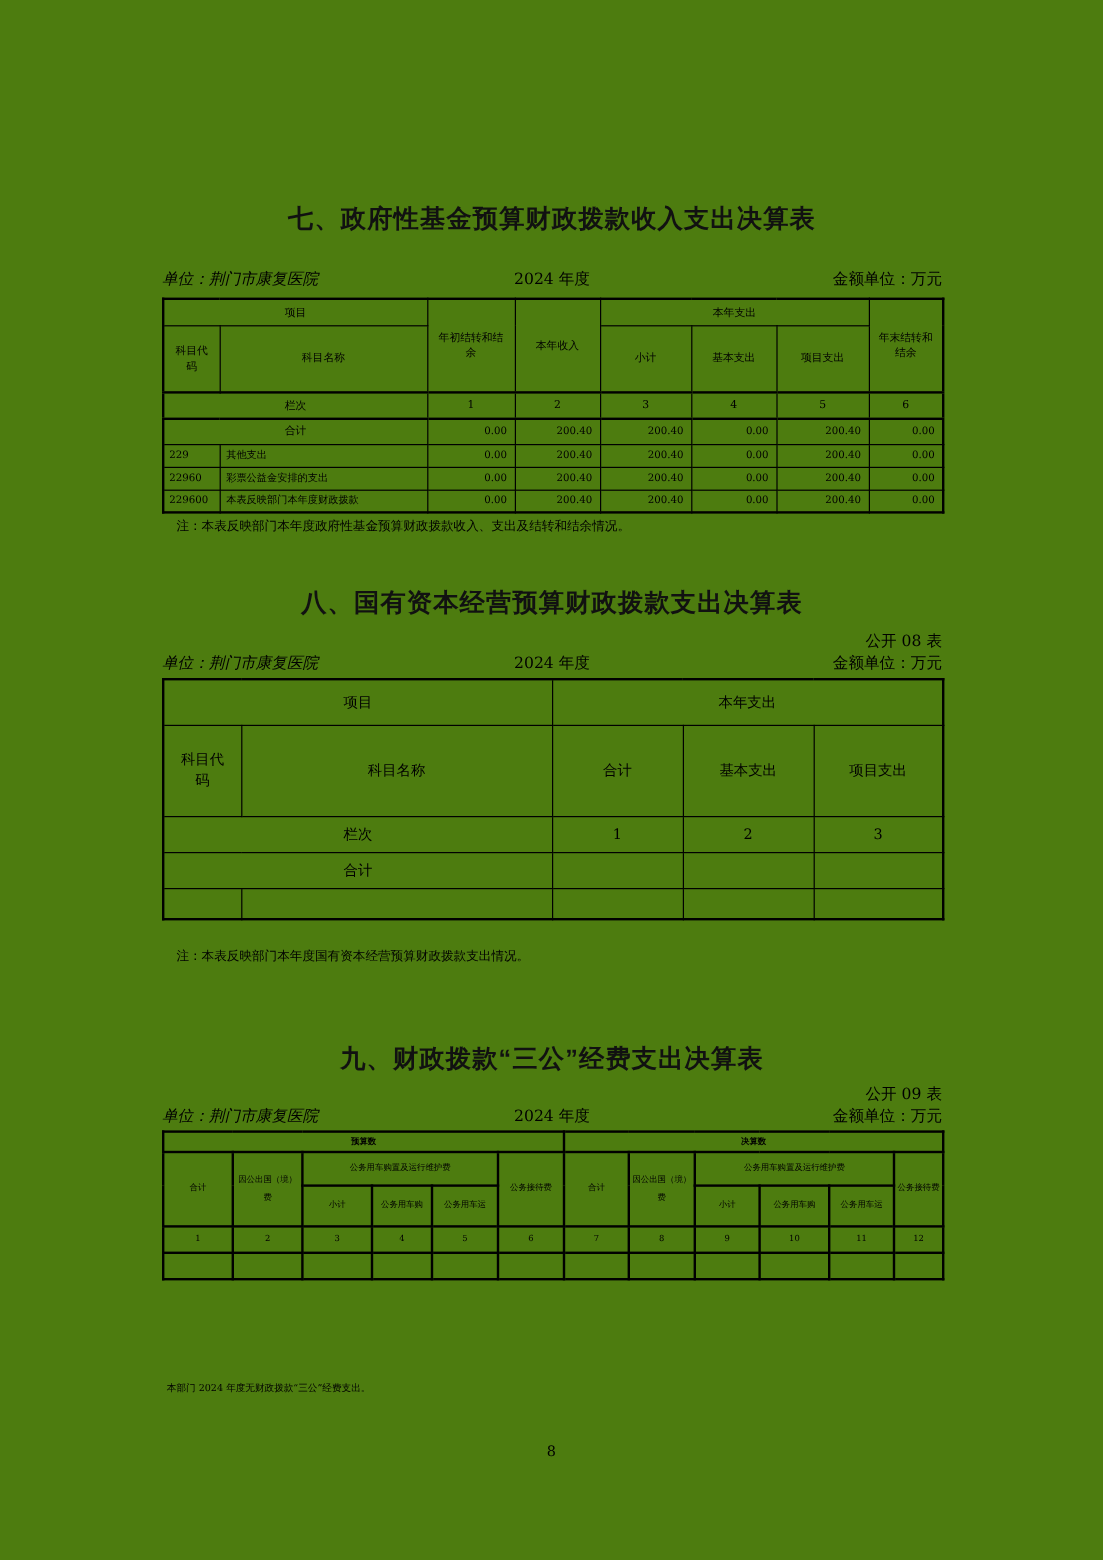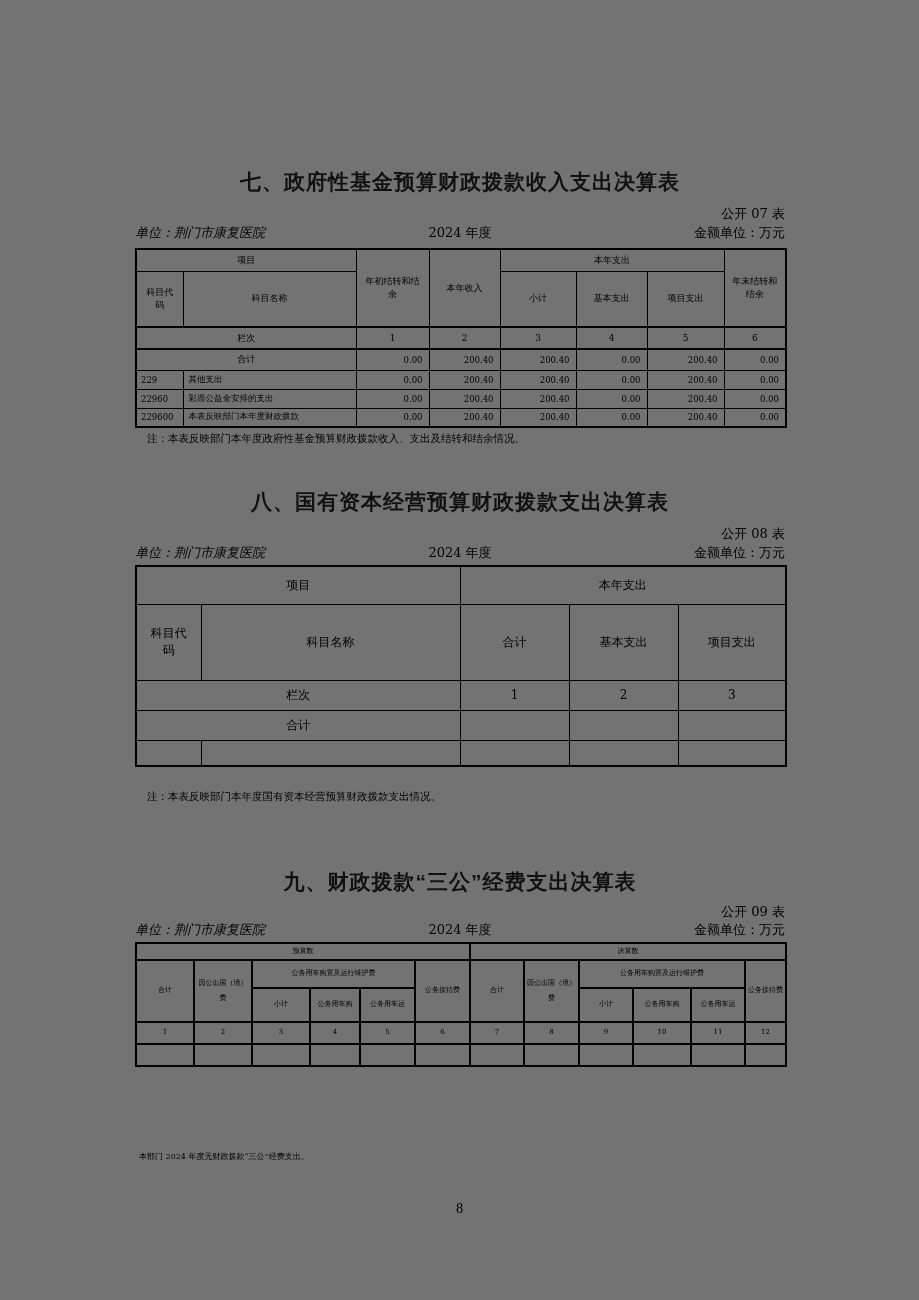--- a/index.html
+++ b/index.html
@@ -1,18 +1,18 @@
 <!DOCTYPE html>
 <html><head>
 <meta charset="utf-8">
 <style>
   * { margin:0; padding:0; box-sizing:border-box; }
   html,body { background:#ffffff; }
   .page {
-    position:relative; width:919px; height:1300px; background:#737373;
+    position:relative; width:919px; height:1300px; background:#4d7c0f;
     font-family:"DejaVu Serif","Liberation Serif",serif; color:#000;
     overflow:hidden;
   }
   .abs { position:absolute; left:135px; width:650px; }
 
   .sec-title {
     text-align:center; font-family:"Liberation Sans","DejaVu Sans",sans-serif;
     font-weight:bold; font-size:21px; letter-spacing:1px; color:#111;
   }
   .tbl-label { text-align:right; font-size:13px; }
@@ -46,38 +46,37 @@
   .t8 .hr1 td { height:38px; }
   .t8 .hr2 td { height:76px; }
   .t8 .rl td  { height:30px; }
   .t8 .rt td  { height:30px; }
   .t8 .re td  { height:26px; }
   .t8 .wrap-narrow { padding:0 11px; }
 
   
   .t9 { border:2px solid #000; font-size:7px; }
   .t9 td { border:2px solid #000; padding:0 2px; line-height:2.1; }
-  .t9 .hr1 td { height:14px; }
+  .t9 .hr1 td { height:14px;font-weight:bold; }
   .t9 .hr2 td { height:28px; }
   .t9 .hr3 td { height:34px; }
   .t9 .rn td  { height:22px; }
   .t9 .re td  { height:22px; }
 
   .note { font-size:10.5px; padding-left:12px; }
   .note-sm { font-size:8px; padding-left:4px; line-height:33px; }
   .page-num { position:absolute; left:0; width:919px; text-align:center;
               font-size:12px; }
 </style>
 </head>
 <body>
 
 <div class="page">
 
   <div class="abs sec-title" style="top:168px;">七、政府性基金预算财政拨款收入支出决算表</div>
-  <div class="abs tbl-label" style="top:205px;">公开 07 表</div>
   <div class="abs meta" style="top:224px;">
     <span class="m-unit">单位：荆门市康复医院</span>
     <span class="m-year">2024 年度</span>
     <span class="m-amt">金额单位：万元</span>
   </div>
 
   <table class="abs t7" style="top:248px;">
     <colgroup>
       <col style="width:47px">
         <col style="width:173px">

